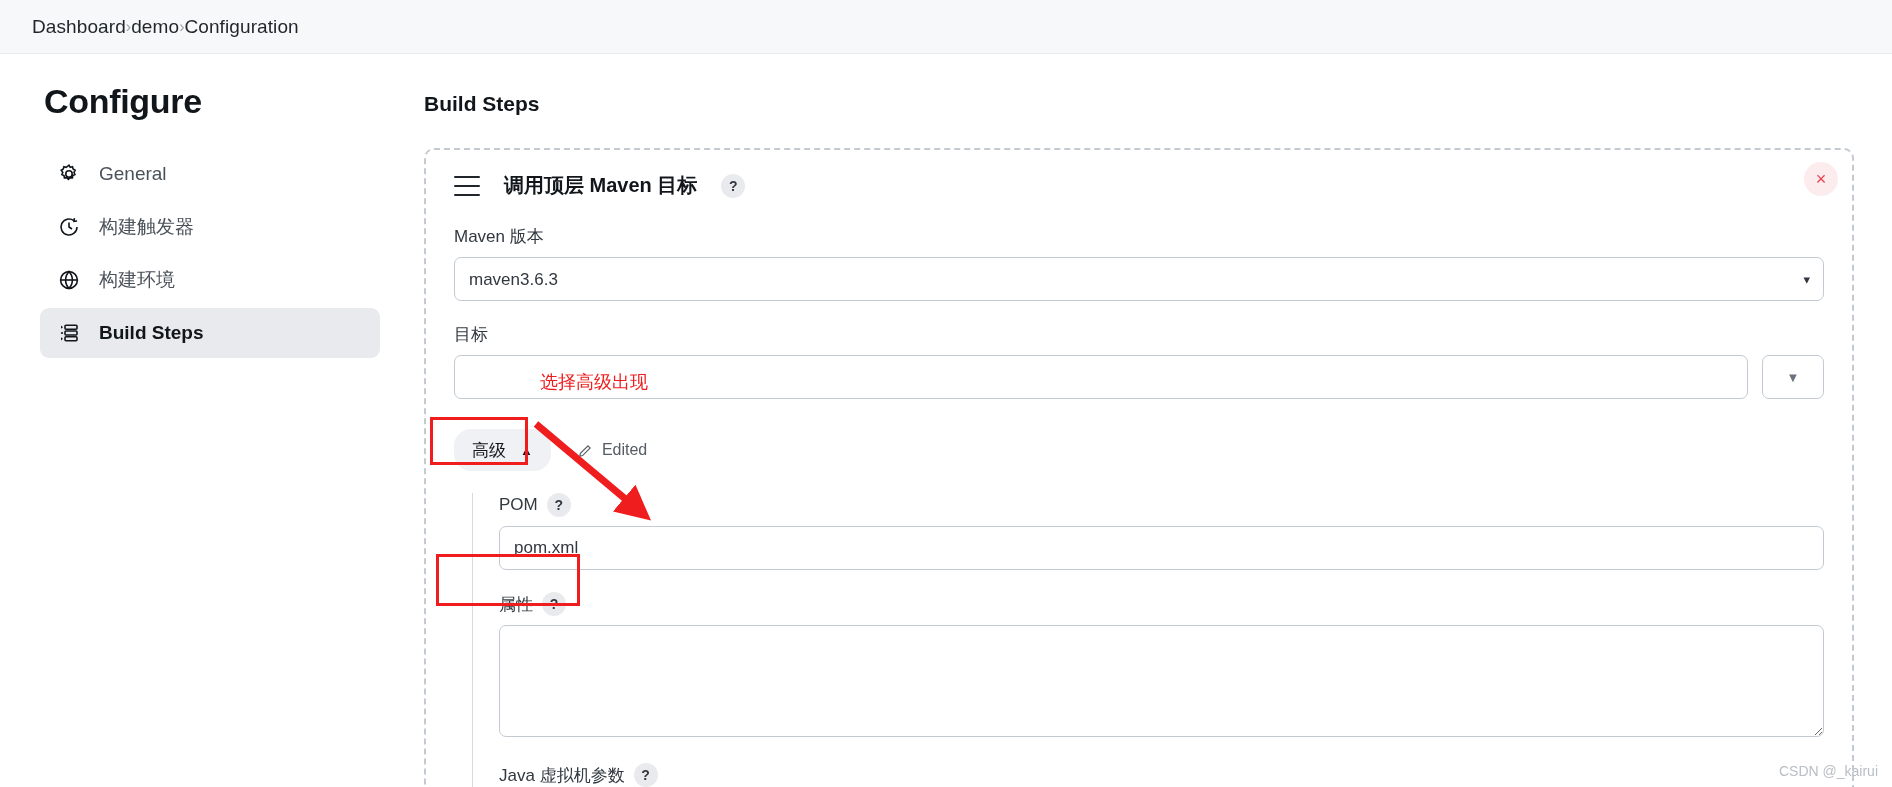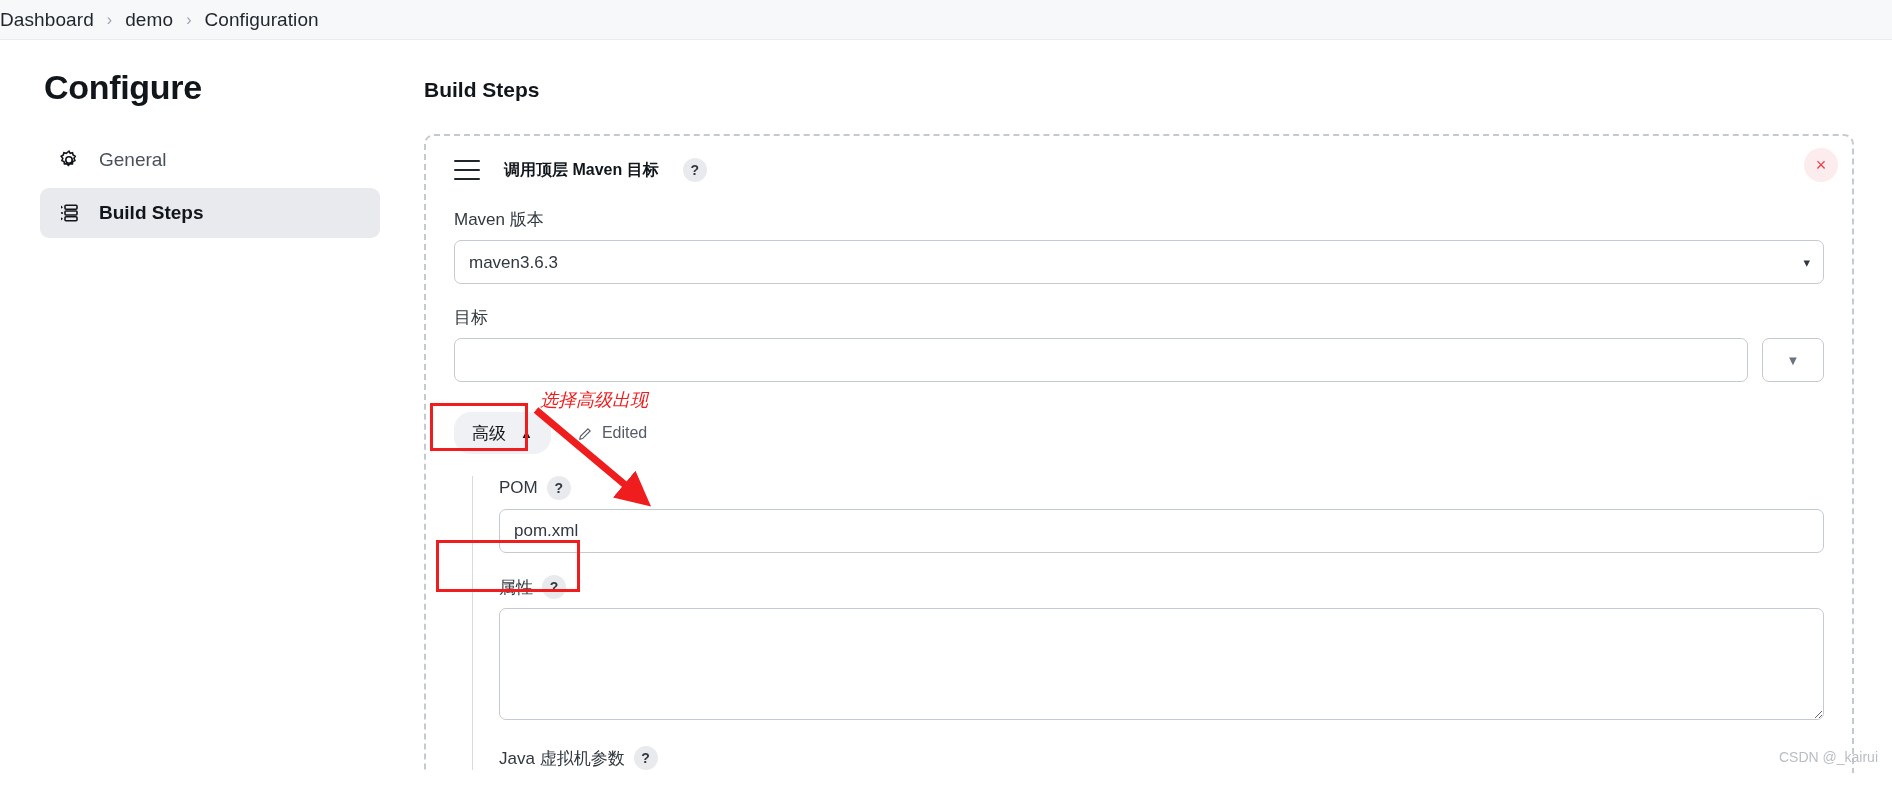--- a/index.html
+++ b/index.html
@@ -7,27 +7,26 @@
     margin: 0; padding: 0;
     width: 1892px; height: 787px;
     overflow: hidden;
     background: #ffffff;
     font-family: "Liberation Sans", "DejaVu Sans", sans-serif;
     color: #1f252b;
   }
 
   
   .breadcrumb-bar {
-    height: 40px;
+    height: 54px;
     background: #f7f8f9;
     border-bottom: 1px solid #ebecef;
     display: flex;
     align-items: center;
-    padding-left: 0;
-    gap: 13px;
+    padding-left: 32px;
   }
   .crumb {
     font-size: 19px;
     color: #1f252b;
     letter-spacing: .1px;
     white-space: nowrap;
   }
   .crumb-sep {
     color: #9aa3ad;
     font-size: 16px;
@@ -109,21 +108,21 @@
     gap: 24px;
     margin-bottom: 26px;
   }
   .drag-handle {
     width: 26px; height: 20px;
     display: flex; flex-direction: column; justify-content: space-between;
     cursor: grab;
   }
   .drag-handle i { display: block; height: 2px; background: #1f252b; border-radius: 2px; }
   .step-title {
-    font-size: 16px;
+    font-size: 20px;
     font-weight: bold;
     color: #11161b;
     white-space: nowrap;
   }
   .help-badge {
     display: inline-flex;
     align-items: center; justify-content: center;
     width: 24px; height: 24px;
     border-radius: 50%;
     background: #e9eaee;
@@ -290,21 +289,41 @@
         <span class="nav-ico">
           <svg width="24" height="24" viewBox="0 0 24 24" fill="none" stroke="currentColor" stroke-width="1.6">
             <circle cx="12" cy="12" r="3.2"></circle>
             <path d="M12 3.2l1.2 2.1 2.3-.6.6 2.3 2.1 1.2-1.2 2.1.9 2.2-2.1 1-.4 2.4-2.4-.3-1.6 1.8-1.6-1.8-2.4.3-.4-2.4-2.1-1 .9-2.2L4.2 8.2l2.1-1.2.6-2.3 2.3.6z"></path>
           </svg>
         </span>
         <span>General</span>
       </div>
 
 
-
+      <div class="nav-item">
+        <span class="nav-ico">
+          <svg width="24" height="24" viewBox="0 0 24 24" fill="none" stroke="currentColor" stroke-width="1.6">
+            <path d="M20 12a8 8 0 1 1-3.2-6.4"></path>
+            <path d="M17.4 3.2l-.4 3.1 3.1-.3"></path>
+            <path d="M12 7.5V12l3 2"></path>
+          </svg>
+        </span>
+        <span>构建触发器</span>
+      </div>
+
+      <div class="nav-item">
+        <span class="nav-ico">
+          <svg width="24" height="24" viewBox="0 0 24 24" fill="none" stroke="currentColor" stroke-width="1.6">
+            <circle cx="12" cy="12" r="8.4"></circle>
+            <path d="M3.6 12h16.8"></path>
+            <path d="M12 3.6c2.3 2.4 3.4 5.3 3.4 8.4s-1.1 6-3.4 8.4c-2.3-2.4-3.4-5.3-3.4-8.4S9.7 6 12 3.6z"></path>
+          </svg>
+        </span>
+        <span>构建环境</span>
+      </div>
 
       <div class="nav-item active">
         <span class="nav-ico">
           <svg width="24" height="24" viewBox="0 0 24 24" fill="none" stroke="currentColor" stroke-width="1.6">
             <rect x="8" y="4.2" width="12" height="4" rx="1"></rect>
             <rect x="8" y="10" width="12" height="4" rx="1"></rect>
             <rect x="8" y="15.8" width="12" height="4" rx="1"></rect>
             <path d="M4 4.6l2 1.6-2 1.6z" fill="currentColor" stroke="none"></path>
             <path d="M4 16.2l2 1.6-2 1.6z" fill="currentColor" stroke="none"></path>
             <circle cx="5" cy="12" r="1.1" fill="currentColor" stroke="none"></circle>
@@ -392,21 +411,21 @@
             <span>Java 虚拟机参数</span>
             <span class="help-badge">?</span>
           </div>
         </div>
 
       </div>
     </section>
 
     <div class="anno-box" style="left:20px; top:363px; width:98px; height:48px;"></div>
 
-    <div class="anno-text" style="left:130px; top:348px;font-style:italic;">选择高级出现</div>
+    <div class="anno-text" style="left:130px; top:316px;">选择高级出现</div>
 
     <svg class="anno-arrow" width="140" height="115" style="left:118px; top:362px;" viewBox="0 0 140 115">
       <defs>
         <marker id="arrowhead" markerWidth="5" markerHeight="5" refX="2.2" refY="2.5" orient="auto">
           <path d="M0,0 L5,2.5 L0,5 z" fill="#ef1d1d"></path>
         </marker>
       </defs>
       <line x1="8" y1="8" x2="108" y2="92" stroke="#ef1d1d" stroke-width="7" marker-end="url(#arrowhead)"></line>
     </svg>
 

